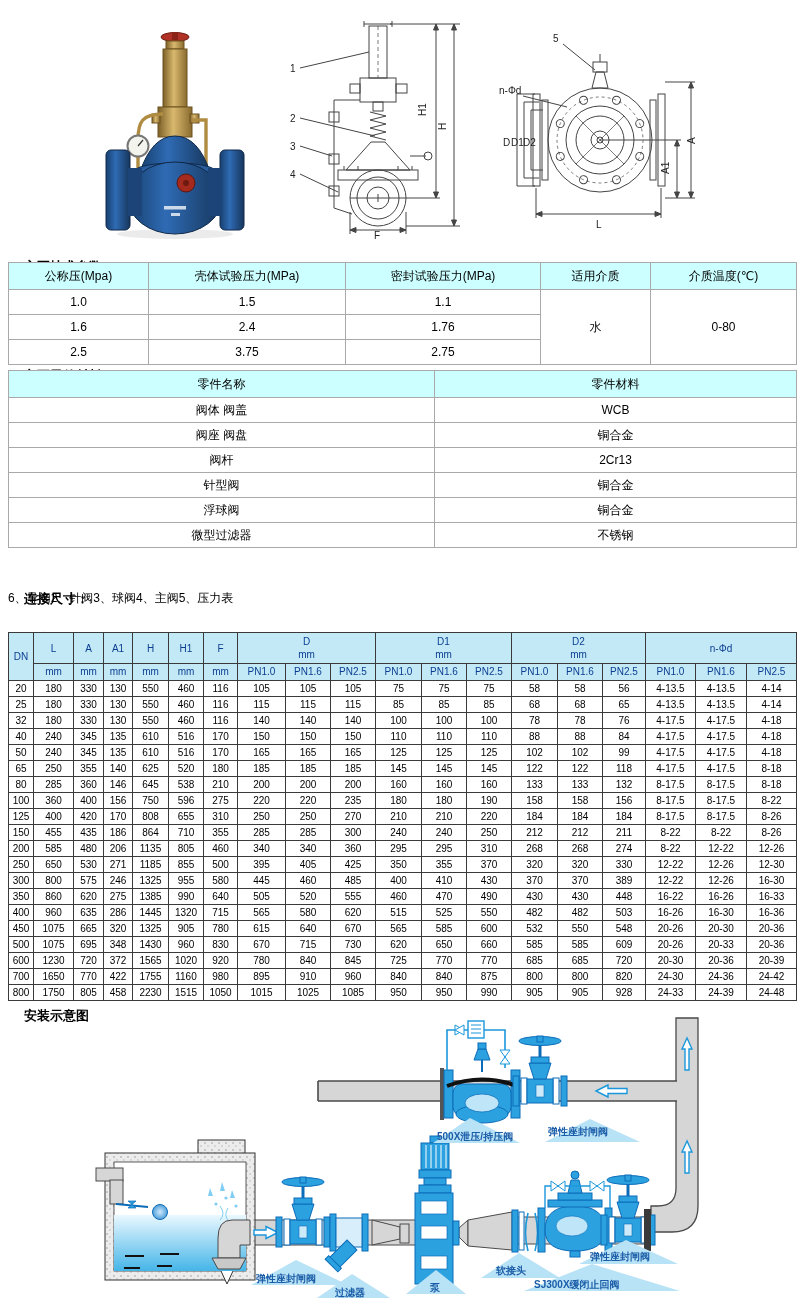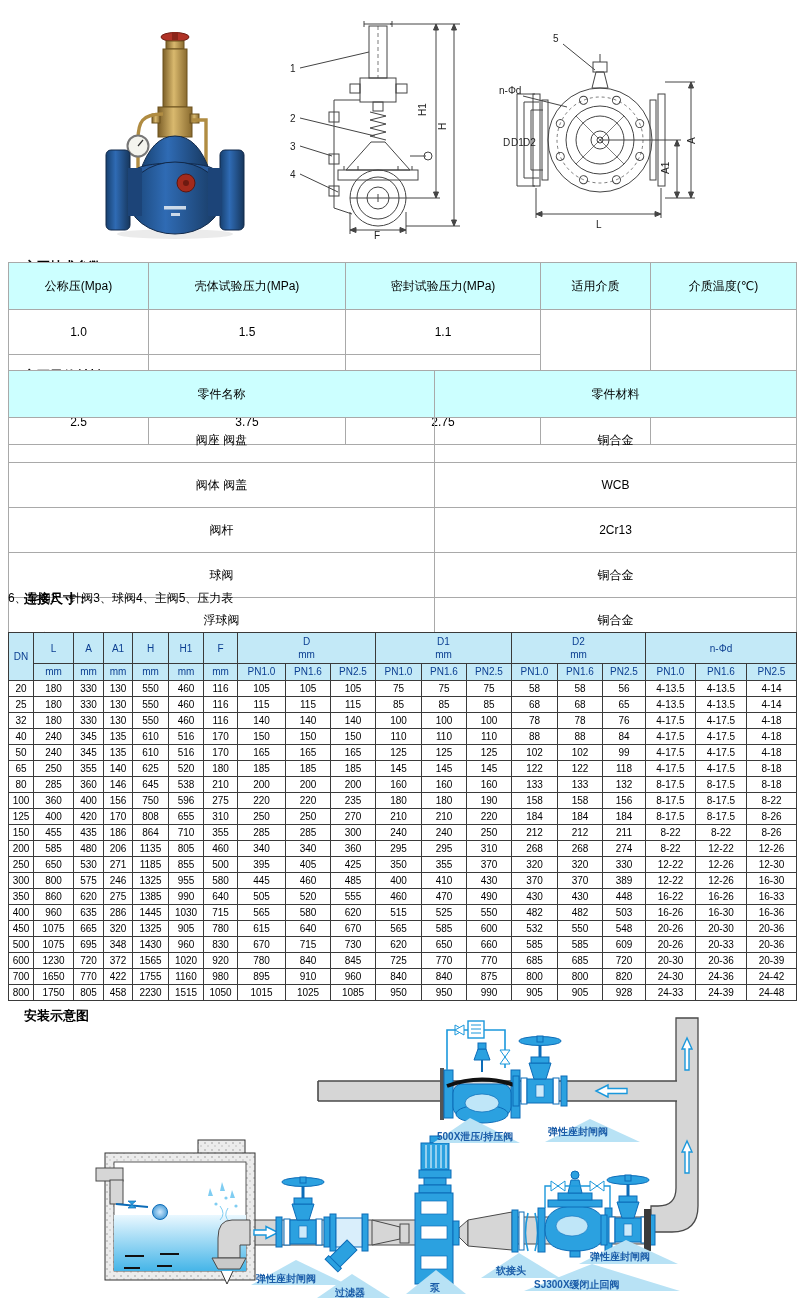--- a/index.html
+++ b/index.html
@@ -7,21 +7,21 @@
         font-family:"Liberation Sans","DejaVu Sans",sans-serif;color:#000;}
   .abs{position:absolute;}
   h3.sec{font-size:13px;font-weight:bold;margin:16px;color:#000;}
   .parts-line{font-size:12px;color:#000;}
 
   
   table{border-collapse:collapse;table-layout:fixed;}
   
   table.classic{width:788px;border:1px solid #7f7f7f;font-size:12px;}
   table.classic th,table.classic td{border:1px solid #a9a9a9;text-align:center;
-      padding:12px;height:20px;line-height:20px;overflow:hidden;white-space:nowrap;}
+      padding:2px;height:20px;line-height:20px;overflow:hidden;white-space:nowrap;}
   table.classic th{background:#ccffff;font-weight:normal;height:22px;}
   
   table.dims{width:788px;border:1px solid #222;font-size:10px;}
   table.dims th,table.dims td{border:1px solid #3a3a3a;text-align:center;padding:0;
       overflow:hidden;white-space:nowrap;}
   table.dims th{background:#c3e9f7;color:#0b3e91;font-weight:normal;}
   table.dims thead tr.r1 th{height:30px;line-height:13px;}
   table.dims thead tr.r2 th{height:16px;line-height:16px;}
   table.dims tbody td{height:15px;line-height:15px;background:#fff;}
 
@@ -258,38 +258,42 @@
         <col style="width:362px">
       </colgroup>
     <thead>
         <tr>
           <th>零件名称</th>
           <th>零件材料</th>
         </tr>
       </thead>
     <tbody>
         <tr>
+          <td>阀体 阀盖</td>
+          <td>WCB</td>
+        </tr>
+        <tr>
           <td>阀座 阀盘</td>
           <td>铜合金</td>
         </tr>
         <tr>
-          <td>阀体 阀盖</td>
-          <td>WCB</td>
-        </tr>
-        <tr>
           <td>阀杆</td>
           <td>2Cr13</td>
         </tr>
         <tr>
-          <td>球阀</td>
+          <td>针型阀</td>
           <td>铜合金</td>
         </tr>
         <tr>
           <td>浮球阀</td>
           <td>铜合金</td>
+        </tr>
+        <tr>
+          <td>微型过滤器</td>
+          <td>不锈钢</td>
         </tr>
       </tbody>
   </table>
 
   <h3 class="sec abs" style="left:8px;top:574px">连接尺寸：</h3>
   <div class="parts-line abs" style="left:8px;top:590px">6、导阀2、针阀3、球阀4、主阀5、压力表</div>
 
   <h3 class="sec abs" style="left:8px;top:614px">连接尺寸</h3>
   <table class="dims abs" style="left:8px;top:632px">
     <colgroup>
@@ -653,21 +657,21 @@
           <td>16-22</td>
           <td>16-26</td>
           <td>16-33</td>
         </tr>
         <tr>
           <td>400</td>
           <td>960</td>
           <td>635</td>
           <td>286</td>
           <td>1445</td>
-          <td>1030</td>
+          <td>1320</td>
           <td>715</td>
           <td>565</td>
           <td>580</td>
           <td>620</td>
           <td>515</td>
           <td>525</td>
           <td>550</td>
           <td>482</td>
           <td>482</td>
           <td>503</td>

